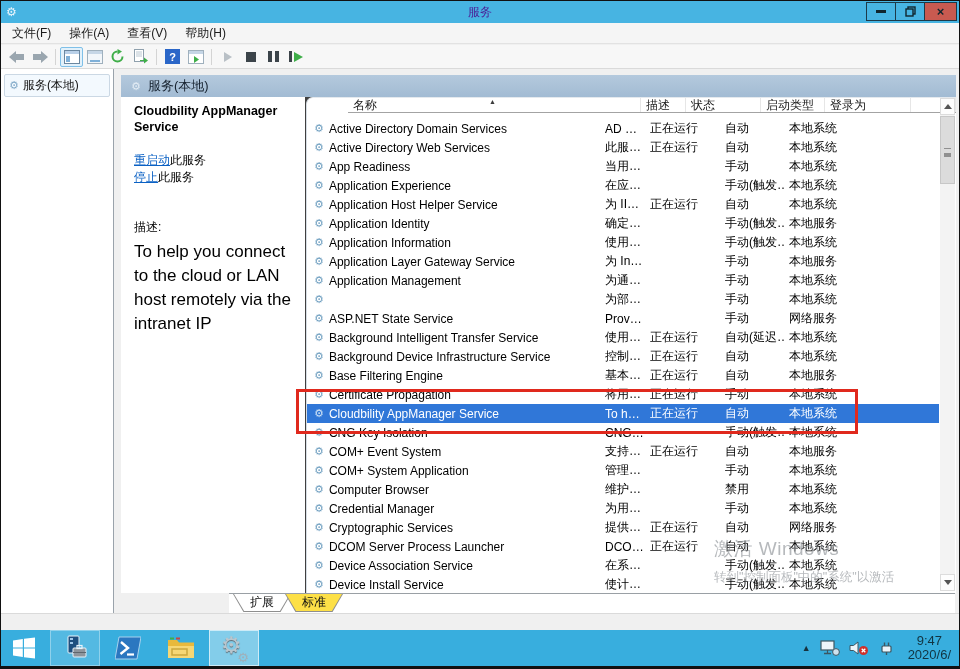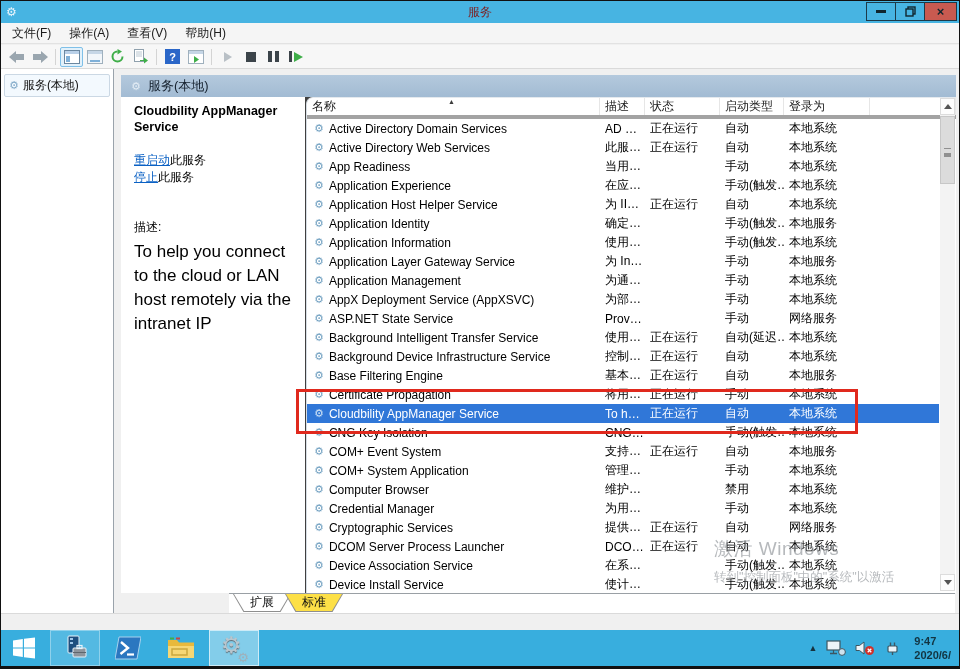--- a/index.html
+++ b/index.html
@@ -3,21 +3,21 @@
 <meta charset="utf-8">
 <style>
   html,body{margin:0;padding:0;background:#555;}
   *{box-sizing:border-box;font-family:"Liberation Sans","DejaVu Sans",sans-serif;}
   .screen{position:relative;width:960px;height:669px;background:#111;overflow:hidden;}
   .window{position:absolute;left:1px;top:1px;width:958px;height:629px;background:#f0f0f0;}
 
   
   .titlebar{position:absolute;left:0;top:0;right:0;height:22px;background:#47b4e2;display:flex;align-items:center;}
   .app-icon{margin-left:5px;font-size:12px;color:#e9f5fc;line-height:1;}
-  .title-text{position:absolute;left:0;right:0;text-align:center;font-size:12px;color:#7f1d1d;}
+  .title-text{position:absolute;left:0;right:0;text-align:center;font-size:12px;color:#4c1d95;}
   .win-controls{position:absolute;right:2px;top:1px;display:flex;}
   .wbtn{width:30px;height:19px;border:1px solid #1c3a49;margin-left:-1px;display:flex;align-items:center;justify-content:center;color:#10262e;}
   .wbtn.close{width:33px;background:#c85a50;font-weight:bold;font-size:13px;}
   .min-glyph{width:10px;height:3px;background:#10262e;}
   
   .menubar{position:absolute;left:0;top:22px;right:0;height:21px;background:#f5f5f5;border-bottom:1px solid #e2e2e2;display:flex;align-items:center;font-size:12px;color:#1a1a1a;padding-left:2px;}
   .menu-item{padding:2px 9px;}
   
   .toolbar{position:absolute;left:0;top:44px;right:0;height:24px;background:#f7f7f7;border-bottom:1px solid #dadada;display:flex;align-items:center;padding-left:4px;}
   .tbtn{width:23px;height:20px;display:flex;align-items:center;justify-content:center;border:1px solid transparent;border-radius:2px;}
@@ -41,21 +41,21 @@
   
   .descpanel{position:absolute;left:0;top:0;width:184px;height:100%;background:#fff;padding:7px 6px 0 13px;}
   .svc-title{font-size:12.5px;font-weight:bold;color:#000;line-height:1.25;}
   .svc-links{margin-top:17px;font-size:12px;line-height:17px;color:#000;}
   .link{color:#0b61c4;text-decoration:underline;}
   .desc-label{margin-top:33px;font-size:12px;color:#000;}
   .desc-text{margin-top:4px;font-size:17px;line-height:24px;color:#000;width:168px;}
 
   
   .tablewrap{position:absolute;left:185px;right:0;top:0;bottom:0;background:#fff;border-left:1px solid #d6dde4;border-top:1px solid #e4e9ee;border-top-left-radius:7px;overflow:hidden;}
-  .thead{position:relative;display:grid;grid-template-columns:293px 45px 75px 64px 86px 1fr;height:21px;border-bottom:4px solid #a3a3a3;font-size:12px;color:#1a1a1a;}
+  .thead{position:relative;display:grid;grid-template-columns:293px 45px 75px 64px 86px 1fr;height:15px;border-bottom:1px solid #a3a3a3;font-size:12px;color:#1a1a1a;margin-left:41px;}
   .th{display:flex;align-items:center;padding-left:5px;border-right:1px solid #e6e6e6;white-space:nowrap;overflow:hidden;}
   .th:last-child{border-right:none;}
   .sort-arrow{position:absolute;left:141px;top:0px;font-size:7px;color:#3c3c3c;}
   .tbody{position:absolute;left:0;right:17px;top:21px;bottom:0;overflow:hidden;}
   .trow{display:grid;grid-template-columns:293px 45px 75px 64px 86px 1fr;height:19px;font-size:12px;color:#000;align-items:center;}
   .tc{padding-left:5px;white-space:nowrap;overflow:hidden;}
   .c-name{display:flex;align-items:center;gap:5px;padding-left:7px;}
   .rowgear{color:#6f9fc0;font-size:11px;line-height:1;}
   .trow.selected{background:#3077d8;color:#fff;}
   .trow.selected .rowgear{color:#cfe3f5;}
@@ -87,21 +87,21 @@
   .taskbar{position:absolute;left:1px;top:630px;width:958px;height:36px;background:#38aede;display:flex;align-items:stretch;}
   .startbtn{width:46px;display:flex;align-items:center;justify-content:center;}
   .taskbtn{width:50px;margin-left:3px;display:flex;align-items:center;justify-content:center;border:1px solid transparent;}
   .taskbtn.open{background:rgba(255,255,255,.14);border-color:rgba(255,255,255,.35);}
   .taskbtn.active{background:rgba(255,255,255,.38);border-color:rgba(255,255,255,.6);}
   .svc-gears{position:relative;width:26px;height:26px;}
   .svc-gears .g1{position:absolute;left:0;top:-3px;font-size:23px;color:#b9c6ce;text-shadow:0 1px 1px #5e6d76;}
   .svc-gears .g2{position:absolute;right:-2px;bottom:-4px;font-size:13px;color:#9fb0ba;}
   .tray{margin-left:auto;display:flex;align-items:center;gap:9px;padding-right:8px;}
   .tray-arrow{font-size:9px;color:#17323e;}
-  .clock{text-align:left;font-size:11px;color:#123441;line-height:14px;margin-left:4px;font-weight:bold;}
+  .clock{text-align:center;font-size:13px;color:#123441;line-height:14px;margin-left:4px;}
 </style>
 </head>
 <body>
 
 <div class="screen">
   <div class="window">
 
     <div class="titlebar">
       <span class="app-icon">⚙</span>
       <span class="title-text">服务</span>
@@ -339,21 +339,20 @@
                 </div>
                 <div class="tc c-desc">为通…</div>
                 <div class="tc c-status"></div>
                 <div class="tc c-startup">手动</div>
                 <div class="tc c-logon">本地系统</div>
                 <div class="tc c-fill"></div>
               </div>
               <div class="trow">
                 <div class="tc c-name">
                   <span class="rowgear">⚙</span>
-                  <span>AppX Deployment Service (AppXSVC)</span>
                 </div>
                 <div class="tc c-desc">为部…</div>
                 <div class="tc c-status"></div>
                 <div class="tc c-startup">手动</div>
                 <div class="tc c-logon">本地系统</div>
                 <div class="tc c-fill"></div>
               </div>
               <div class="trow">
                 <div class="tc c-name">
                   <span class="rowgear">⚙</span>

